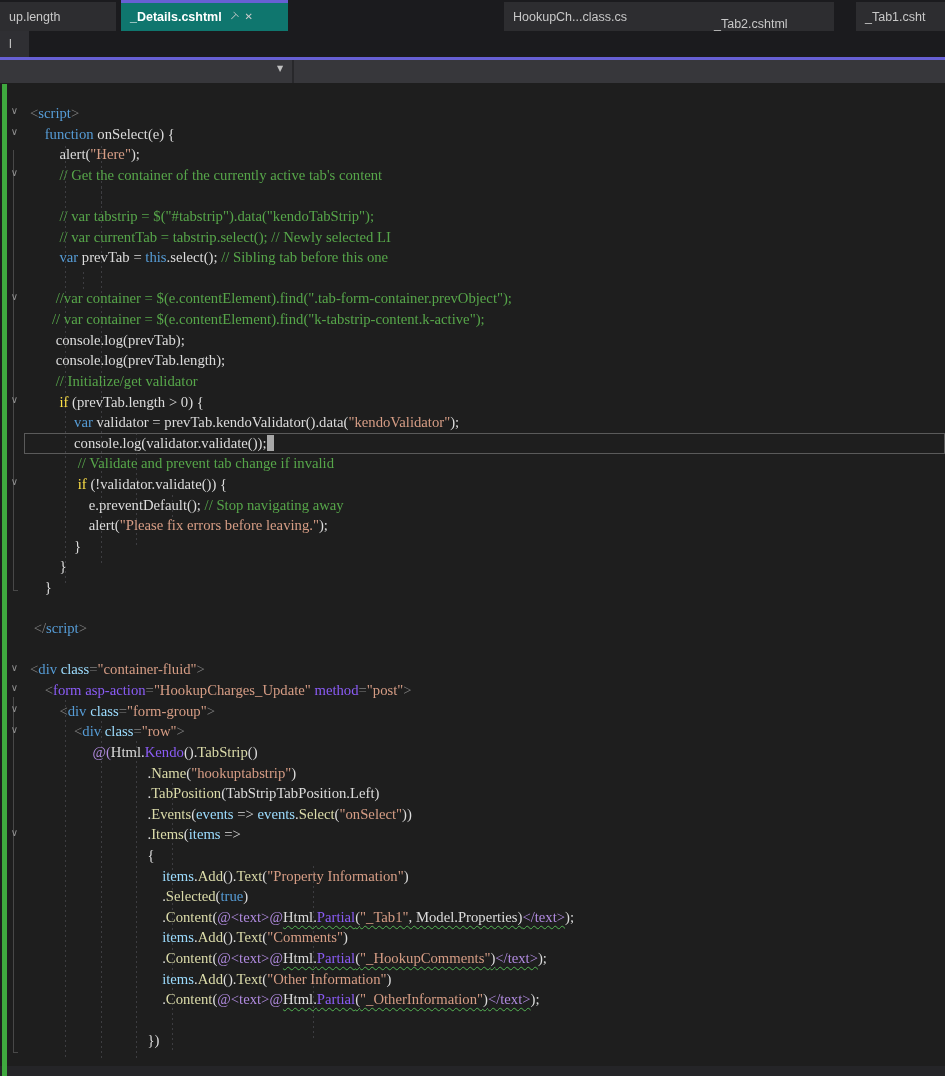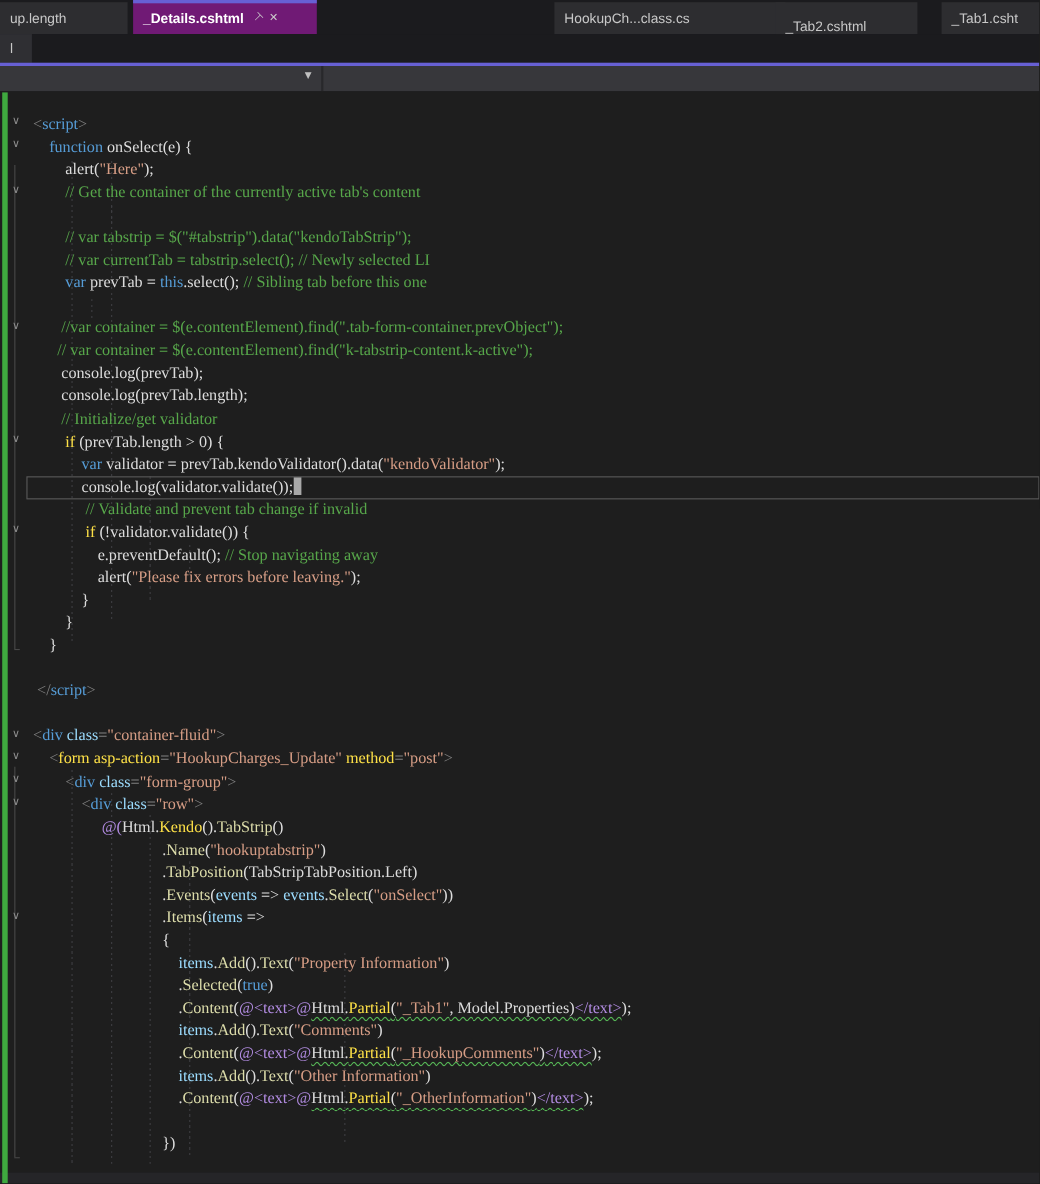--- a/index.html
+++ b/index.html
@@ -7,21 +7,21 @@
            font-family:"Liberation Sans",sans-serif; }
 
   
   .tabrow { position:absolute; left:0; width:945px; background:#1b1b1e; }
   #tabrow1 { top:0; height:31px; }
   #tabrow2 { top:31px; height:26px; }
   .tab { position:absolute; top:2px; height:29px; background:#2d2d30; color:#c8c8c8;
          font-size:12.5px; display:flex; align-items:center; gap:7px;
          padding:0 9px; box-sizing:border-box; white-space:nowrap; overflow:hidden; cursor:default; }
   #tabrow2 .tab { top:0; height:26px; background:#2f2f33; }
-  .tab.active { top:0; height:31px; background:#701a75; color:#ffffff; font-weight:bold;
+  .tab.active { top:0; height:31px; background:#0f766e; color:#ffffff; font-weight:bold;
                 border-top:3px solid var(--accent); }
   .tab .ticon { font-size:10px; color:#cccccc; font-weight:normal; line-height:1; }
   .pinicon { display:inline-block; transform:rotate(45deg); font-size:11px; }
   .accentline { position:absolute; top:57px; left:0; width:945px; height:3px; background:var(--accent); }
 
   
   .navbar { position:absolute; top:60px; left:0; width:945px; height:23px; background:#37373b; }
   .navdiv { position:absolute; top:60px; left:292px; width:2px; height:23px; background:#28282b; }
   .navarrow { position:absolute; top:64px; left:277px; color:#c0c0c0; font-size:8px;
               font-family:"DejaVu Sans",sans-serif; }
@@ -35,21 +35,21 @@
           font-family:"DejaVu Sans Mono",monospace; font-size:14.7px; line-height:20.62px;
           color:#dcdcdc; white-space:pre; }
   .ln { height:20.62px;font-family:Liberation Serif, serif; }
 
   .tok-pl   { color:#dcdcdc; }
   .tok-kw   { color:#569cd6; }
   .tok-ctrl { color:#fde047; }
   .tok-cm   { color:#57a64a; }
   .tok-str  { color:#d69d85; }
   .tok-attr { color:#9cdcfe; }
-  .tok-tagh { color:#fde047; }
+  .tok-tagh { color:#8b5cf6; }
   .tok-meth { color:#dcdcaa; }
   .tok-delim{ color:#808080; }
   .tok-razor{ color:#b18be0; }
   .tok-sq   { text-decoration:underline wavy #55b555 1px; text-underline-offset:3px; }
 
   .cursorblk { display:inline-block; width:7px; height:16px; background:#a8a8a8; vertical-align:-3px; }
   .curline { position:absolute; left:24px; top:433px; width:921px; height:21px;
              border:1px solid #5a5a5a; box-sizing:border-box; z-index:2; }
 
   .chev { position:absolute; left:7px; width:15px; text-align:center; color:#8f8f8f;

